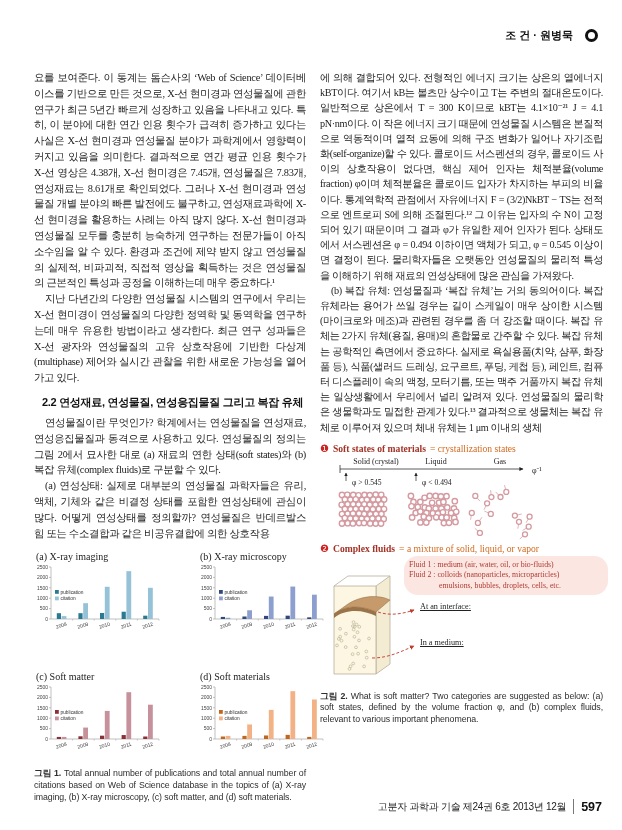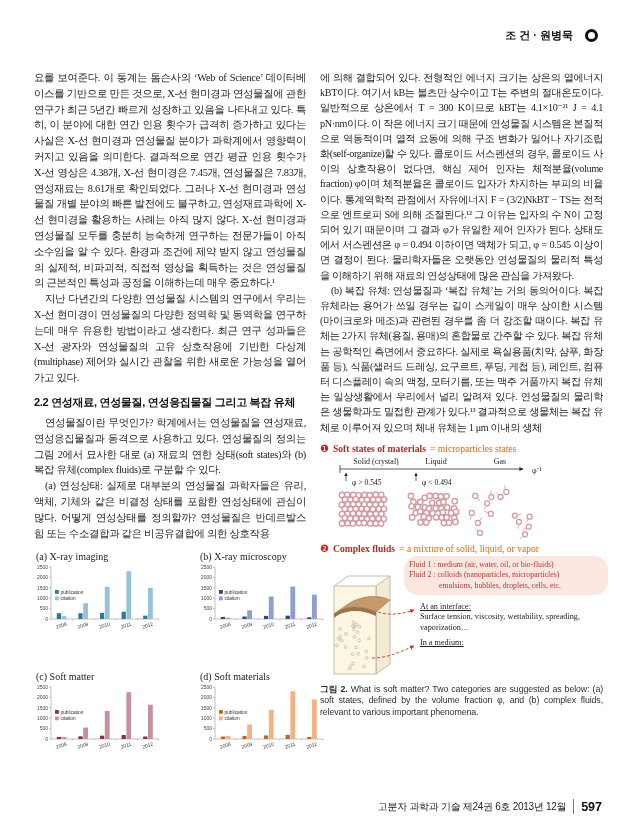--- a/index.html
+++ b/index.html
@@ -8,28 +8,28 @@
   .header{position:absolute;top:28px;right:24px;display:flex;align-items:center;gap:12px;
           font-family:"Liberation Sans","DejaVu Sans",sans-serif;font-weight:bold;font-size:11px;color:#111;}
   .ring{display:inline-block;width:7px;height:7px;border:3px solid #111;border-radius:50%;}
   .col{position:absolute;top:70px;}
   .col-left{left:34px;width:272px;}
   .col-right{left:320px;width:283px;}
   p.body{margin:0;font-size:10.4px;line-height:15.8px;text-align:justify;letter-spacing:-0.3px;}
   .col-right p.body{font-size:10.2px;line-height:15.2px;letter-spacing:-0.35px;}
   p.ind{text-indent:11px;}
   h3.section{font-family:"Liberation Sans","DejaVu Sans",sans-serif;font-size:11px;font-weight:bold;
-             margin:9px 0 5px 0;color:#111;letter-spacing:-0.3px;}
+             margin:9px 0 5px 8px;color:#111;letter-spacing:-0.3px;}
   
   .fig1{margin-top:10px;}
   .fig1-grid{display:grid;grid-template-columns:134px 134px;column-gap:4px;row-gap:5px;gap:30px;}
   .chart-cell{}
   .chart-title{font-size:10px;margin:0 0 1px 2px;color:#222;}
   .caption{font-family:"Liberation Sans","DejaVu Sans",sans-serif;font-size:8.8px;line-height:11.6px;
-           text-align:justify;color:#2e2e2e;letter-spacing:-0.1px;}
+           text-align:justify;color:#2e2e2e;margin-top:7px;letter-spacing:-0.1px;}
   .caption b{font-weight:bold;}
   
   .fig2{margin-top:8px;}
   .f2-head{font-size:9.6px;margin:2px 0 1px 0;display:flex;align-items:baseline;gap:4px;}
   .f2-badge{color:#cc2222;font-size:10px;font-family:"DejaVu Sans",sans-serif;}
   .f2-title{color:#a33226;font-weight:bold;}
   .f2-sub{color:#d4691e;}
   .f2-part1-svg{display:block;}
   .f2-part2{position:relative;height:128px;margin-top:2px;}
   .cuvette{position:absolute;left:4px;top:8px;}
@@ -234,33 +234,37 @@
               <rect x="114" y="16.479999999999997" width="4.8" height="39.52" fill="#f2b285"></rect>
               <line x1="125" y1="56" x2="125" y2="57.6" stroke="#a8a8a8" stroke-width="0.6"></line>
               <text x="114.2" y="64" font-size="5" fill="#444" text-anchor="middle" transform="rotate(-18 114.2 64)">2012</text>
               <rect x="21" y="27" width="3.8" height="3.8" fill="#c2661d"></rect>
               <text x="26.5" y="30.6" font-size="4.8" fill="#333">publication</text>
               <rect x="21" y="33.5" width="3.8" height="3.8" fill="#f2b285"></rect>
               <text x="26.5" y="37.1" font-size="4.8" fill="#333">citation</text>
             </svg></div>
       </div>
     </div>
+    <div class="caption">
+      <b>그림 1.</b>
+      <span>Total annual number of publications and total annual number of citations based on Web of Science database in the topics of (a) X-ray imaging, (b) X-ray microscopy, (c) soft matter, and (d) soft materials.</span>
+    </div>
   </div>
 </div>
 
 <div class="col col-right">
   <p class="body">에 의해 결합되어 있다. 전형적인 에너지 크기는 상온의 열에너지 kBT이다. 여기서 kB는 볼츠만 상수이고 T는 주변의 절대온도이다. 일반적으로 상온에서 T = 300 K이므로 kBT는 4.1×10⁻²¹ J = 4.1 pN·nm이다. 이 작은 에너지 크기 때문에 연성물질 시스템은 본질적으로 역동적이며 열적 요동에 의해 구조 변화가 일어나 자기조립화(self-organize)할 수 있다. 콜로이드 서스펜션의 경우, 콜로이드 사이의 상호작용이 없다면, 핵심 제어 인자는 체적분율(volume fraction) φ이며 체적분율은 콜로이드 입자가 차지하는 부피의 비율이다. 통계역학적 관점에서 자유에너지 F = (3/2)NkBT − TS는 전적으로 엔트로피 S에 의해 조절된다.¹² 그 이유는 입자의 수 N이 고정되어 있기 때문이며 그 결과 φ가 유일한 제어 인자가 된다. 상태도에서 서스펜션은 φ = 0.494 이하이면 액체가 되고, φ = 0.545 이상이면 결정이 된다. 물리학자들은 오랫동안 연성물질의 물리적 특성을 이해하기 위해 재료의 연성상태에 많은 관심을 가져왔다.</p>
   <p class="body ind">(b) 복잡 유체: 연성물질과 ‘복잡 유체’는 거의 동의어이다. 복잡 유체라는 용어가 쓰일 경우는 길이 스케일이 매우 상이한 시스템(마이크로와 메조)과 관련된 경우를 좀 더 강조할 때이다. 복잡 유체는 2가지 유체(용질, 용매)의 혼합물로 간주할 수 있다. 복잡 유체는 공학적인 측면에서 중요하다. 실제로 욕실용품(치약, 샴푸, 화장품 등), 식품(샐러드 드레싱, 요구르트, 푸딩, 케첩 등), 페인트, 컴퓨터 디스플레이 속의 액정, 모터기름, 또는 맥주 거품까지 복잡 유체는 일상생활에서 우리에서 널리 알려져 있다. 연성물질의 물리학은 생물학과도 밀접한 관계가 있다.¹³ 결과적으로 생물체는 복잡 유체로 이루어져 있으며 체내 유체는 1 μm 이내의 생체</p>
 
   <div class="fig2">
 
     <div class="f2-head">
       <span class="f2-badge">❶</span>
       <span class="f2-title">Soft states of materials</span>
-      <span class="f2-sub">= microparticles states</span>
+      <span class="f2-sub">= crystallization states</span>
     </div>
     <svg class="f2-part1-svg" width="283" height="86" viewBox="0 0 283 86">
       <defs>
         <marker id="blkarr" markerWidth="6" markerHeight="6" refX="4.5" refY="2.5" orient="auto">
           <path d="M0,0 L5,2.5 L0,5 Z" fill="#222"></path>
         </marker>
       </defs>
       <line x1="20" y1="14" x2="203" y2="14" stroke="#333" stroke-width="0.8" marker-end="url(#blkarr)"></line>
       <line x1="20" y1="10" x2="20" y2="18" stroke="#333" stroke-width="0.8"></line>
       <text class="axlbl" x="56" y="9" text-anchor="middle">Solid (crystal)</text>
@@ -444,21 +448,20 @@
             <circle cx="28.6" cy="90.2" r="1.4" fill="none" stroke="#bdb498" stroke-width="0.7"></circle>
           </g>
       </svg>
       <div class="fluidbox">
         <div>Fluid 1 : medium (air, water, oil, or bio-fluids)</div>
         <div>Fluid 2 : colloids (nanoparticles, microparticles)</div>
         <div class="fl3">emulsions, bubbles, droplets, cells, etc.</div>
       </div>
       <div class="annot an-interface">
         <span class="t">At an interface:</span>
-        <div>Surface tension, viscosity, wettability, spreading, vaporization…</div>
       </div>
       <div class="annot an-medium">
         <span class="t">In a medium:</span>
       </div>
       <svg class="f2-overlay" width="283" height="128" viewBox="0 0 283 128">
         <defs>
           <marker id="redarr" markerWidth="6" markerHeight="6" refX="4.5" refY="2.5" orient="auto">
             <path d="M0,0 L5,2.5 L0,5 Z" fill="#c0392b"></path>
           </marker>
         </defs>

